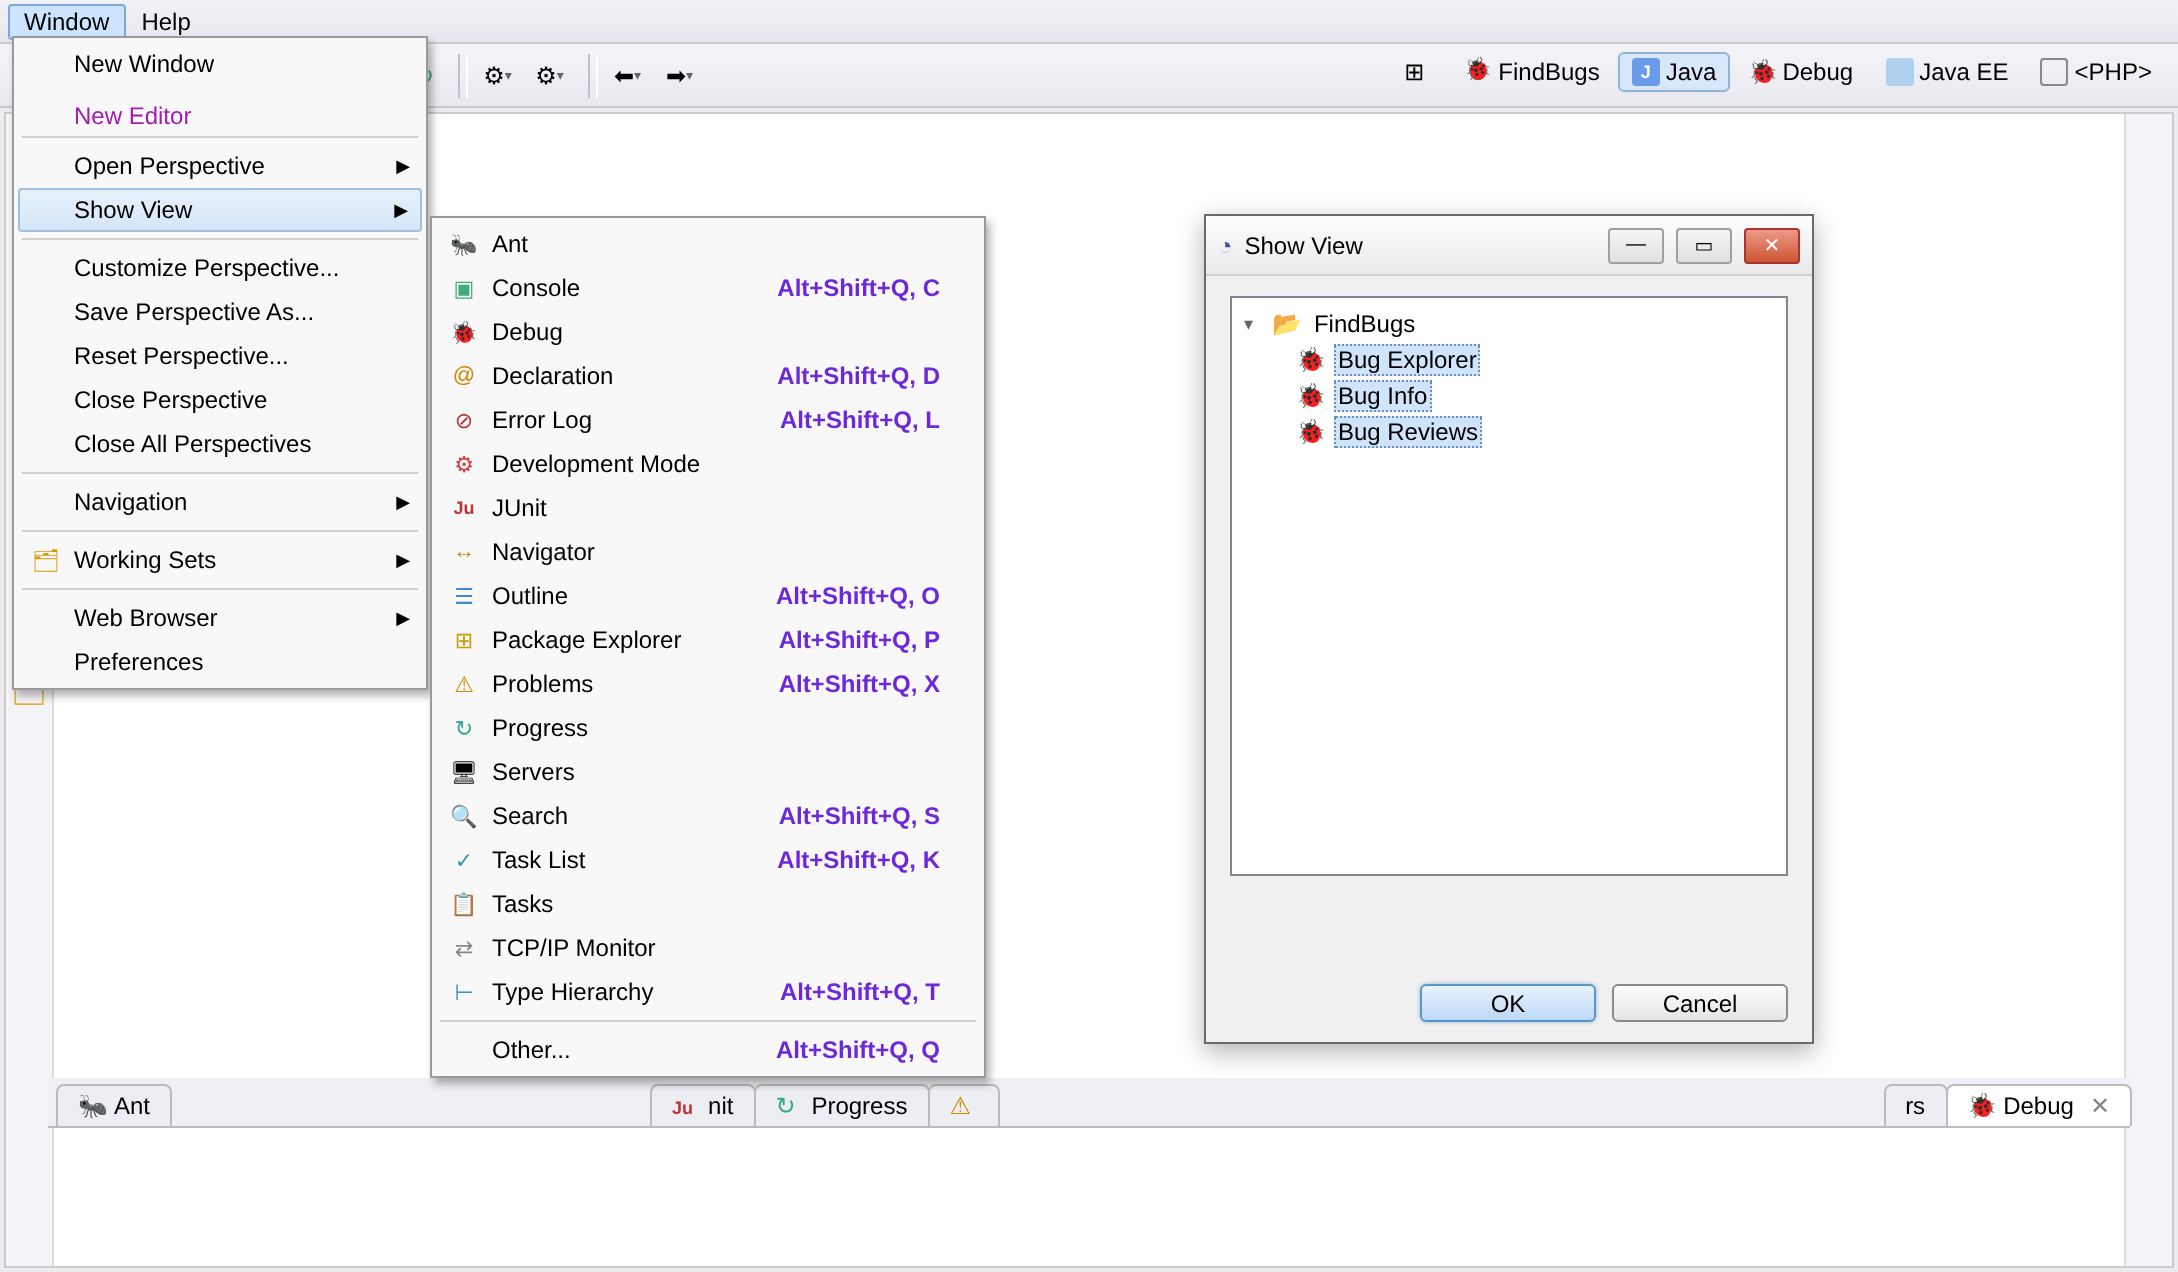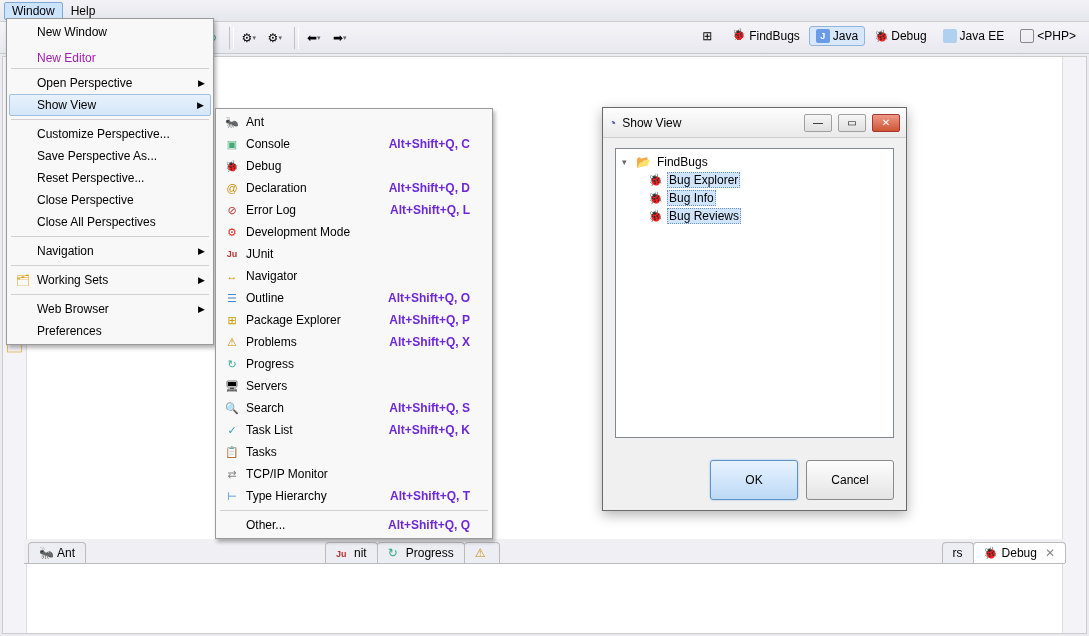--- a/index.html
+++ b/index.html
@@ -65,21 +65,21 @@
 .filter-wrap { position: relative; margin-bottom: 8px; }
 .filter-wrap input { width: 100%; height: 23px; border: 1px solid #abadb3; padding: 2px 22px 2px 4px; background: #fff; }
 .filter-wrap .clrx { position: absolute; right: 4px; top: 3px; width: 16px; height: 16px; color: #b89040; font-size: 13px; }
 .tree-panel { border: 1px solid #828790; background: #fff; height: 290px; padding: 4px 6px; overflow: auto; }
 .tree-node { display: flex; align-items: center; gap: 4px; height: 18px; }
 .tree-node.child { margin-left: 26px; }
 .tree-node .twist { font-size: 9px; color: #666; width: 10px; }
 .tree-node .nlabel { padding: 0 2px; }
 .tree-node.sel .nlabel { background: #d0e4fb; border: 1px dotted #6a90c0; padding: 0 1px; }
 .dlg-buttons { display: flex; justify-content: flex-end; gap: 8px; padding: 10px 12px; }
-.btn { width: 88px; height: 40px; border: 1px solid #8a8a8a; border-radius: 3px; background: linear-gradient(#fdfdfd,#e4e4e4); }
+.btn { width: 88px; height: 19px; border: 1px solid #8a8a8a; border-radius: 3px; background: linear-gradient(#fdfdfd,#e4e4e4); margin-top: 32px; }
 .btn.primary { background: linear-gradient(#e8f3ff,#bcd9f6); border-color: #5f93c6; box-shadow: 0 0 2px #8ab8e6; }
 
 
 .ci-ant:before{content:"🐜";} .ci-console:before{content:"▣";color:#4a7;}
 .ci-db:before{content:"🗄";} .ci-debug:before{content:"🐞";color:#5a9e5a;}
 .ci-decl:before{content:"@";color:#c80;} .ci-dev:before{content:"⚙";color:#d33;} 
 .ci-err:before{content:"⊘";color:#b33;} .ci-jdoc:before{content:"@";color:#36c;}
 .ci-junit:before{content:"Ju";color:#b33;font-weight:bold;font-size:9px;}
 .ci-nav:before{content:"↔";color:#c80;} .ci-outline:before{content:"☰";color:#48c;}
 .ci-pkg:before{content:"⊞";color:#c90;} .ci-prob:before{content:"⚠";color:#c80;}

